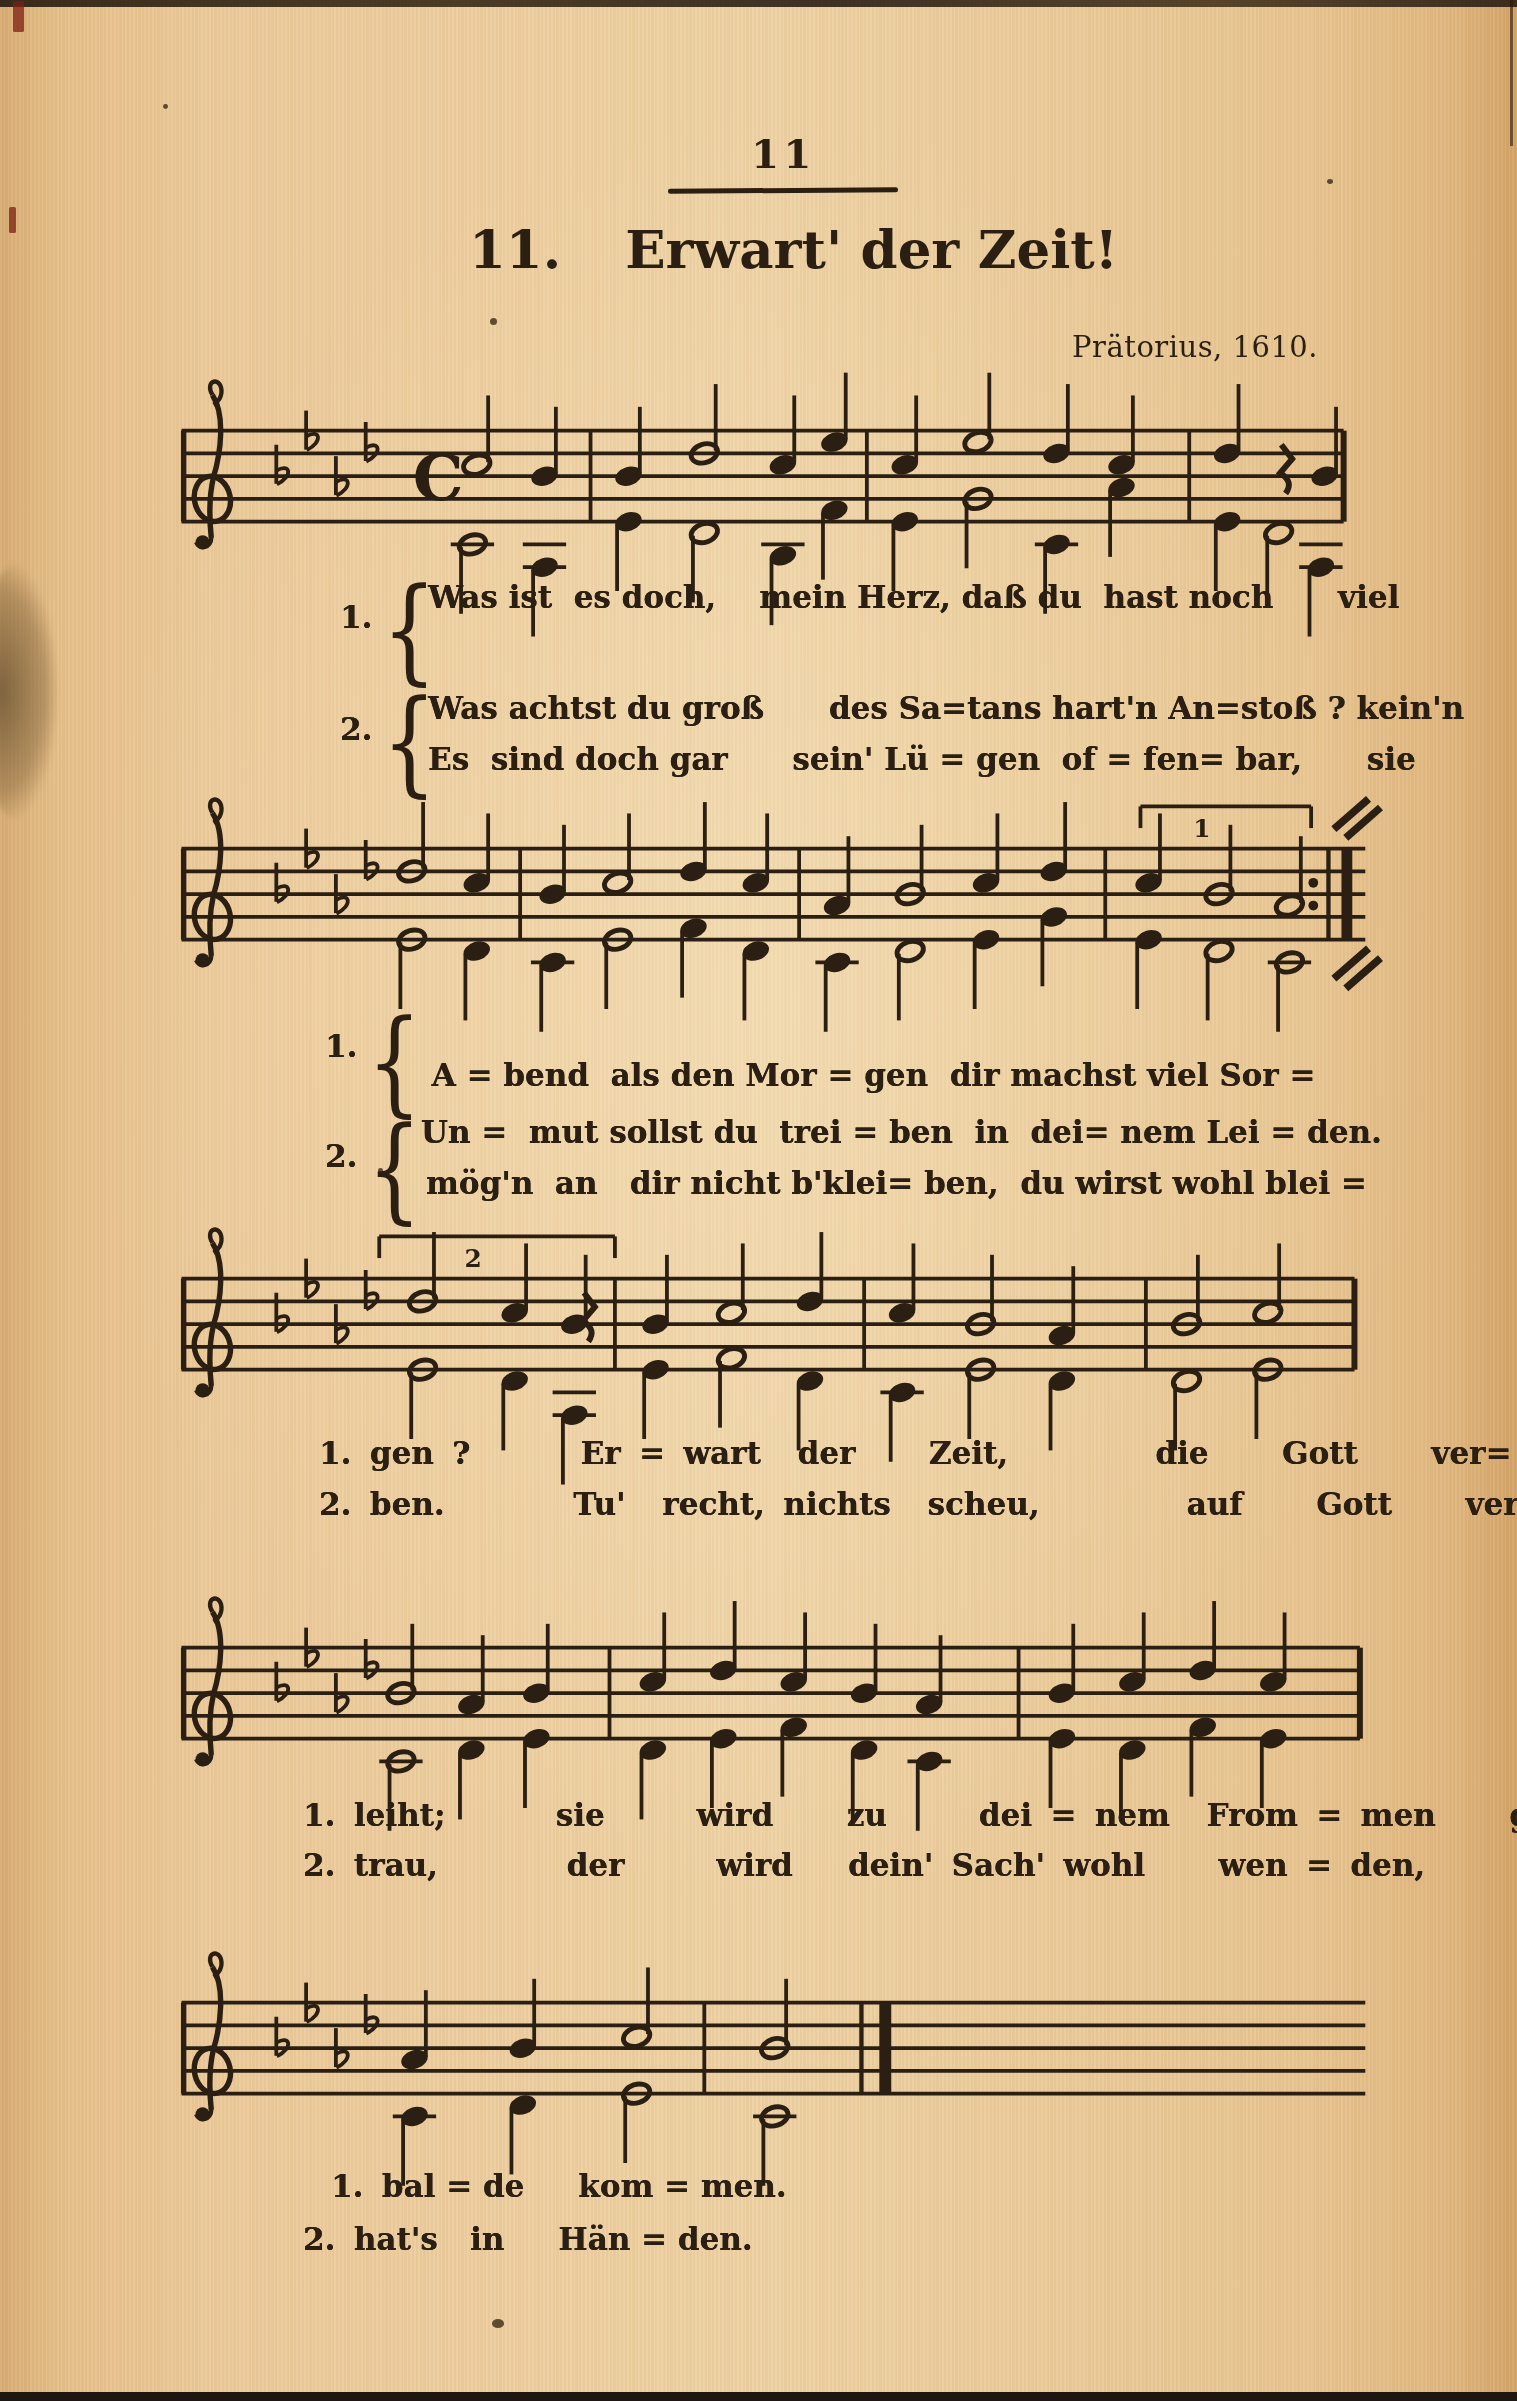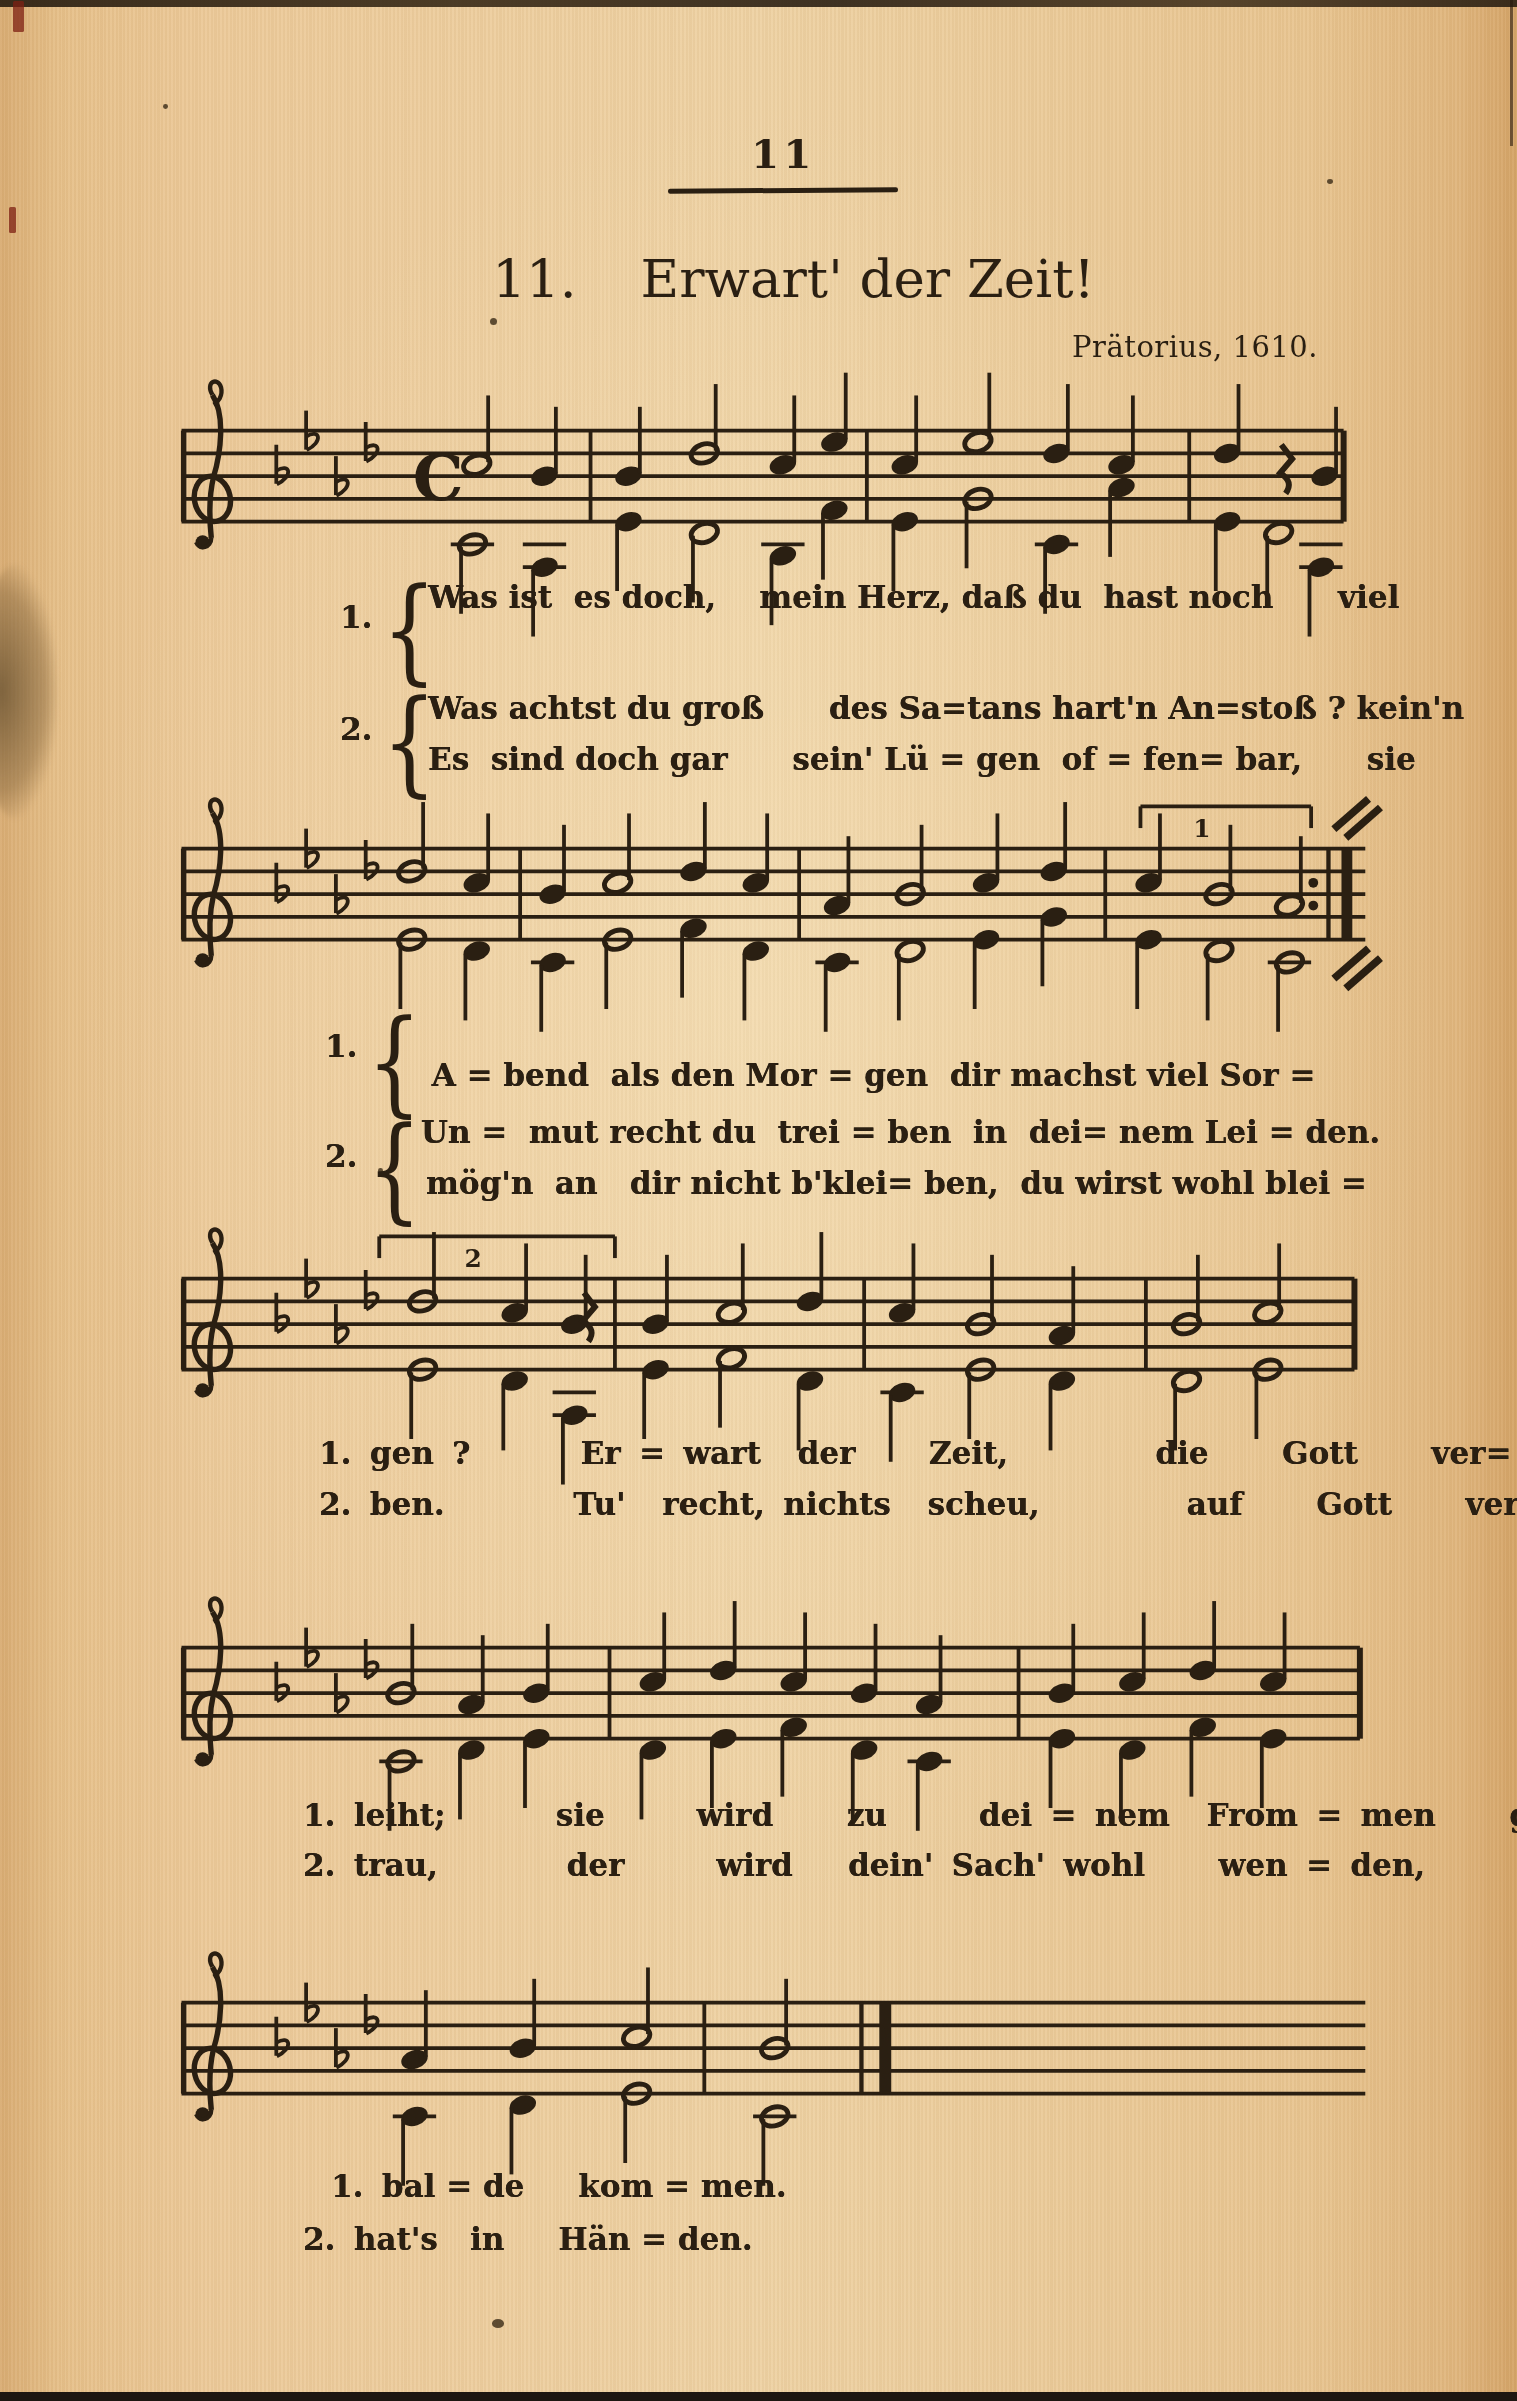--- a/index.html
+++ b/index.html
@@ -29,22 +29,22 @@
   .stain-left{position:absolute;left:-24.4px;top:564px;width:81px;height:255px;border-radius:50%;
     background:radial-gradient(ellipse at 30% 50%, rgba(110,86,52,.85), rgba(130,100,60,.45) 55%, rgba(0,0,0,0) 75%);
     filter:blur(2.7px);}
   .red-mark{position:absolute;background:var(--redmark);opacity:.75;border-radius:1.6px;}
   .speck{position:absolute;background:#3a2a16;border-radius:50%;opacity:.8;}
 
   .pagenum{position:absolute;left:675px;top:130px;width:217px;text-align:center;
     font-size:40px;font-weight:700;letter-spacing:4.3px;}
   .pagenum-rule{position:absolute;left:668px;top:188px;width:230px;height:4.9px;background:var(--ink);
     transform:rotate(-.35deg);border-radius:2.2px;}
-  .title{position:absolute;left:0;top:248px;width:1517px;text-align:center;padding-left:70px;
-    font-size:53px;font-weight:400;white-space:pre;}
+  .title{position:absolute;left:0;top:218px;width:1517px;text-align:center;padding-left:70px;
+    font-size:53px;font-weight:700;white-space:pre;}
   .title .num{margin-right:64px;}
   .attribution{position:absolute;top:330px;right:199px;font-size:29px;font-weight:400;letter-spacing:0.5px;}
 
   svg.system{position:absolute;left:0;width:1517px;height:412px;pointer-events:none;}
   svg.system .ink{stroke:var(--ink);}
   svg.system text{fill:var(--ink);font-family:"DejaVu Serif","Liberation Serif",serif;font-weight:700;}
 
   .lyr{position:absolute;font-size:31px;font-weight:700;white-space:pre;letter-spacing:0px;
     text-shadow:0.3px 0 currentColor;}
   .vnum{display:inline-block;margin-right:18.4px;}
@@ -449,21 +449,21 @@
   <div class="lyr" style="left:340px;top:711px;">2.</div>
   <div class="brace" style="left:382px;top:682px;">{</div>
   <div class="lyr" style="left:428px;top:690px;">Was achtst du groß      des Sa=tans hart'n An=stoß ? kein'n</div>
   <div class="lyr" style="left:428px;top:741px;">Es  sind doch gar      sein' Lü = gen  of = fen= bar,      sie</div>
 
   <div class="lyr" style="left:325px;top:1028px;">1.</div>
   <div class="brace" style="left:367px;top:1002px;">{</div>
   <div class="lyr" style="left:410px;top:1057px;">  A = bend  als den Mor = gen  dir machst viel Sor =</div>
   <div class="lyr" style="left:325px;top:1138px;">2.</div>
   <div class="brace" style="left:367px;top:1109px;">{</div>
-  <div class="lyr" style="left:410px;top:1114px;"> Un =  mut recht du  trei = ben  in  dei= nem Lei = den.</div>
+  <div class="lyr" style="left:410px;top:1114px;"> Un =  mut sollst du  trei = ben  in  dei= nem Lei = den.</div>
   <div class="lyr" style="left:426px;top:1165px;">mög'n  an   dir nicht b'klei= ben,  du wirst wohl blei =</div>
 
   <div class="lyr wide" style="left:319px;top:1435px;"><span class="vnum">1.</span><span>gen ?      Er = wart  der    Zeit,        die    Gott    ver=</span></div>
   <div class="lyr wide" style="left:319px;top:1486px;"><span class="vnum">2.</span><span>ben.       Tu'  recht, nichts  scheu,        auf    Gott    ver=</span></div>
 
   <div class="lyr wide" style="left:303px;top:1797px;"><span class="vnum">1.</span><span>leiht;      sie     wird    zu     dei = nem  From = men    gar</span></div>
   <div class="lyr wide" style="left:303px;top:1847px;"><span class="vnum">2.</span><span>trau,       der     wird   dein' Sach' wohl    wen = den,     er</span></div>
 
   <div class="lyr" style="left:303px;top:2168px;margin-left:28px;"><span class="vnum">1.</span><span>bal = de     kom = men.</span></div>
   <div class="lyr" style="left:303px;top:2221px;"><span class="vnum">2.</span><span>hat's   in     Hän = den.</span></div>

